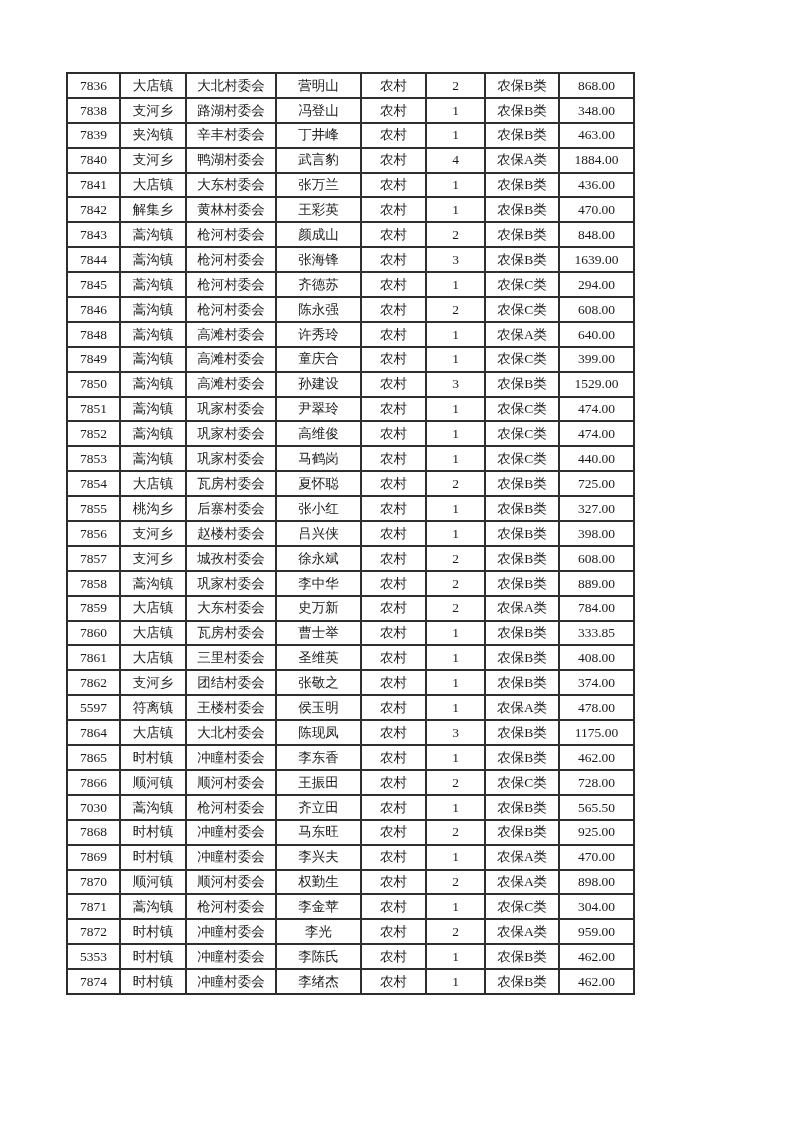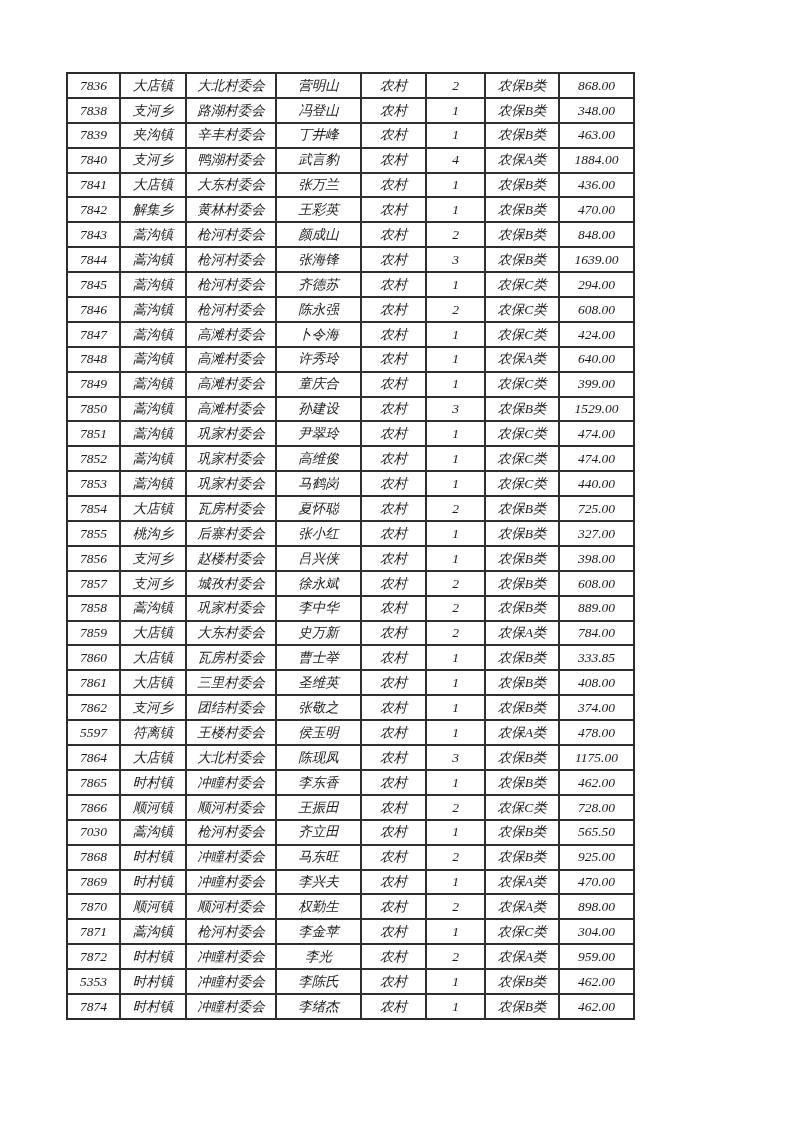--- a/index.html
+++ b/index.html
@@ -12,21 +12,20 @@
     height: 1122px;
     position: relative;
     font-family: "Liberation Serif", "DejaVu Serif", serif;
   }
   .sheet {
     position: absolute;
     left: 0; top: 0;
     width: 793px; height: 1122px;
     background: #ffffff;
     overflow: hidden;
-    font-style: italic;
   }
   table.roster {
     position: absolute;
     left: 66px;
     top: 72px;
     width: 567px;
     border-collapse: separate;
     border-spacing: 0;
     table-layout: fixed;
     border: 1px solid #2b2b2b;
@@ -154,30 +153,20 @@
           <td>7846</td>
           <td>蒿沟镇</td>
           <td>枪河村委会</td>
           <td>陈永强</td>
           <td>农村</td>
           <td>2</td>
           <td>农保C类</td>
           <td>608.00</td>
         </tr>
         <tr>
-          <td>7847</td>
-          <td>蒿沟镇</td>
-          <td>高滩村委会</td>
-          <td>卜令海</td>
-          <td>农村</td>
-          <td>1</td>
-          <td>农保C类</td>
-          <td>424.00</td>
-        </tr>
-        <tr>
           <td>7848</td>
           <td>蒿沟镇</td>
           <td>高滩村委会</td>
           <td>许秀玲</td>
           <td>农村</td>
           <td>1</td>
           <td>农保A类</td>
           <td>640.00</td>
         </tr>
         <tr>

